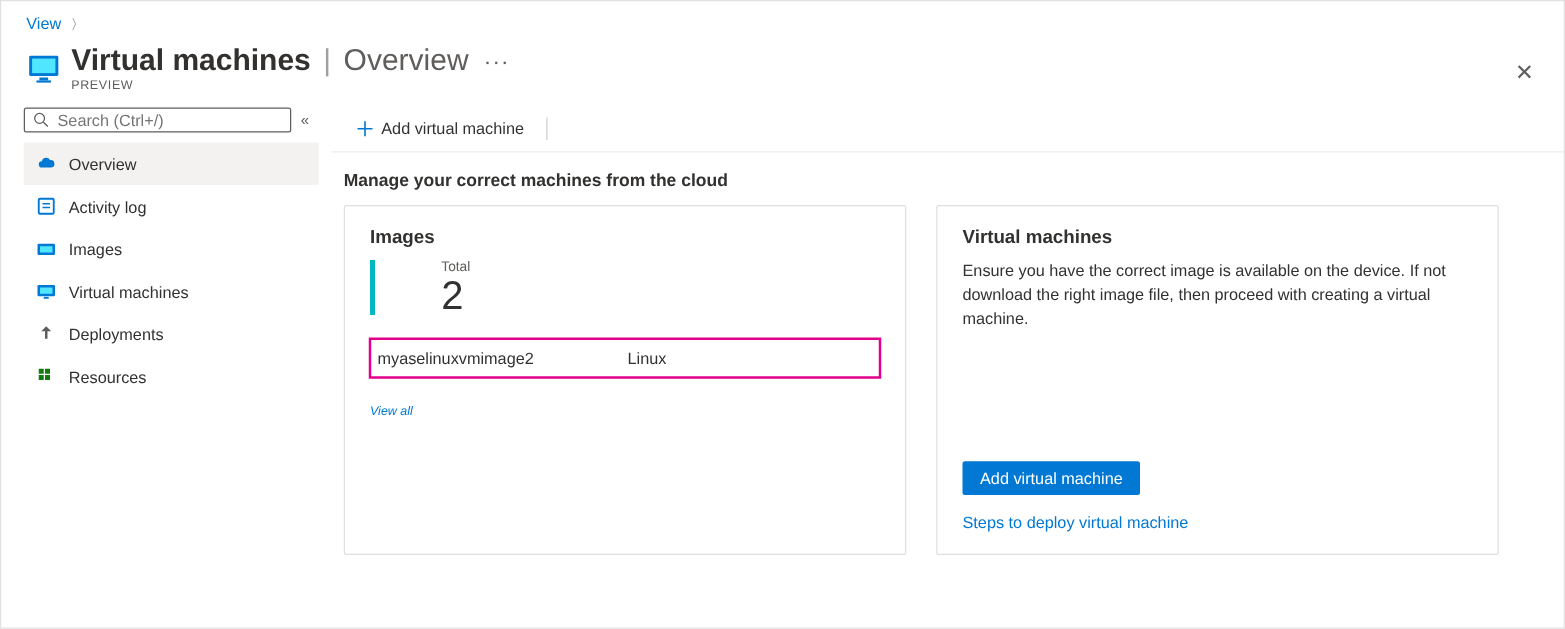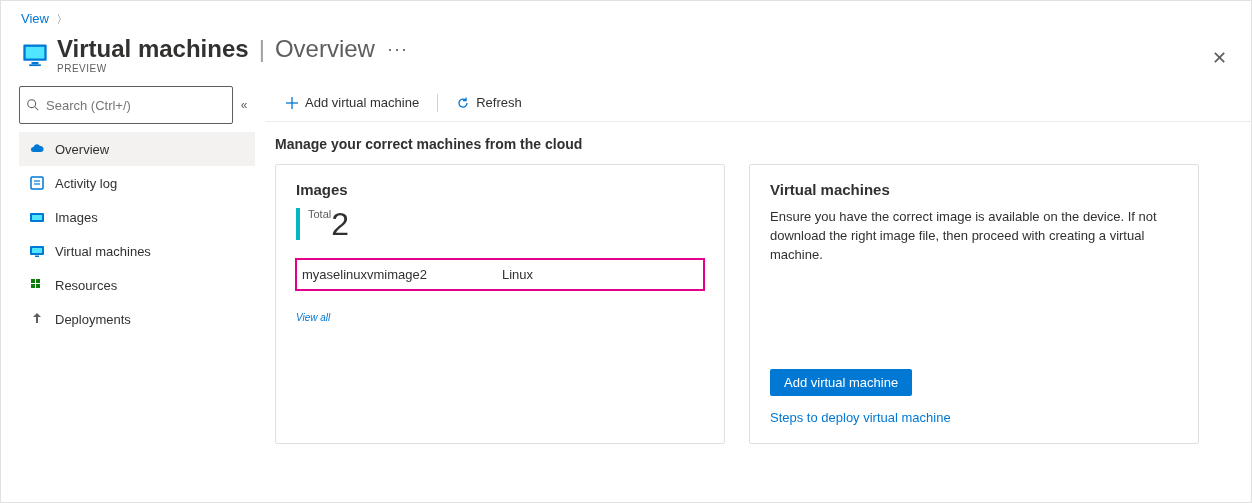--- a/index.html
+++ b/index.html
@@ -44,21 +44,21 @@
     color: #605e5c; cursor: pointer; font-weight: 300;
   }
   .body-row { display: flex; }
   .sidebar {
     width: 260px; flex-shrink: 0; padding: 0 6px 0 18px;
   }
   .search-row { display: flex; align-items: center; margin-bottom: 8px; margin-top: 2px; }
   .search-box {
     display: flex; align-items: center;
     border: 1px solid #605e5c; border-radius: 2px;
-    height: 38px; flex: 1; padding: 0 6px;
+    height: 20px; flex: 1; padding: 0 6px;
   }
   .search-box input {
     border: none; outline: none; font-size: 13px; width: 100%;
     color: #605e5c; background: transparent;
   }
   .search-icon { width: 14px; height: 14px; margin-right: 6px; flex-shrink: 0; }
   .collapse-chev {
     width: 22px; text-align: center; color: #605e5c; cursor: pointer;
     font-size: 12px;
   }
@@ -95,21 +95,21 @@
     width: 450px;
   }
   .card-wide { width: 450px; }
   .card-title {
     font-size: 15px; font-weight: 600; margin-bottom: 10px;
   }
   .total-block {
     display: flex; align-items: stretch; gap: 8px; margin-bottom: 18px;
   }
   .total-bar { width: 4px; background: #00b7c3; }
-  .total-text { display: flex; flex-direction: row; }
+  .total-text { display: flex; flex-direction: column; margin-left: 45px; }
   .total-label { font-size: 11px; color: #605e5c; }
   .total-num { font-size: 32px; font-weight: 400; line-height: 1; color: #323130; }
   .img-table { width: 100%; border-collapse: collapse; }
   .img-table td {
     padding: 8px 6px; font-size: 13px; border-top: 1px solid transparent;
   }
   .img-row.highlight {
     outline: 2px solid #e3008c; outline-offset: -1px;
   }
   .img-name-cell { width: 200px; }
@@ -195,52 +195,45 @@
     <div class="nav-item">
       <svg class="nav-icon" viewBox="0 0 16 16">
         <rect x="1" y="3" width="14" height="9" rx="1" fill="#0078d4"></rect>
         <rect x="3" y="5" width="10" height="5" fill="#50e6ff"></rect>
         <rect x="6" y="12.5" width="4" height="1.5" fill="#0078d4"></rect>
       </svg>
       <span>Virtual machines</span>
     </div>
     <div class="nav-item">
       <svg class="nav-icon" viewBox="0 0 16 16">
+        <path d="M8 2l4 4H9v6H7V6H4l4-4z" fill="#605e5c"></path>
+      </svg>
+      <span>Deployments</span>
+    </div>
+    <div class="nav-item">
+      <svg class="nav-icon" viewBox="0 0 16 16">
         <rect x="2" y="2" width="4" height="4" fill="#107c10"></rect>
         <rect x="7" y="2" width="4" height="4" fill="#107c10"></rect>
         <rect x="2" y="7" width="4" height="4" fill="#107c10"></rect>
         <rect x="7" y="7" width="4" height="4" fill="#107c10"></rect>
       </svg>
       <span>Resources</span>
-    </div>
-    <div class="nav-item">
-      <svg class="nav-icon" viewBox="0 0 16 16">
-        <path d="M8 2l4 4H9v6H7V6H4l4-4z" fill="#605e5c"></path>
-      </svg>
-      <span>Deployments</span>
     </div>
   </div>
 
   <div class="main">
     <div class="toolbar">
       <div class="tb-btn">
         <svg class="tb-icon" viewBox="0 0 14 14">
           <line x1="7" y1="1" x2="7" y2="13" stroke="#0078d4" stroke-width="1.3"></line>
           <line x1="1" y1="7" x2="13" y2="7" stroke="#0078d4" stroke-width="1.3"></line>
         </svg>
         <span>Add virtual machine</span>
       </div>
       <div class="tb-sep"></div>
-      <div class="tb-btn">
-        <svg class="tb-icon" viewBox="0 0 14 14">
-          <path d="M11 7a4 4 0 11-1.2-2.8" fill="none" stroke="#0078d4" stroke-width="1.3"></path>
-          <path d="M10 1.5V4.5H7" fill="none" stroke="#0078d4" stroke-width="1.3"></path>
-        </svg>
-        <span>Refresh</span>
-      </div>
     </div>
 
     <div class="manage-title">Manage your correct machines from the cloud</div>
 
     <div class="cards-row">
       <div class="card">
         <div class="card-title">Images</div>
         <div class="total-block">
           <div class="total-bar"></div>
           <div class="total-text">

